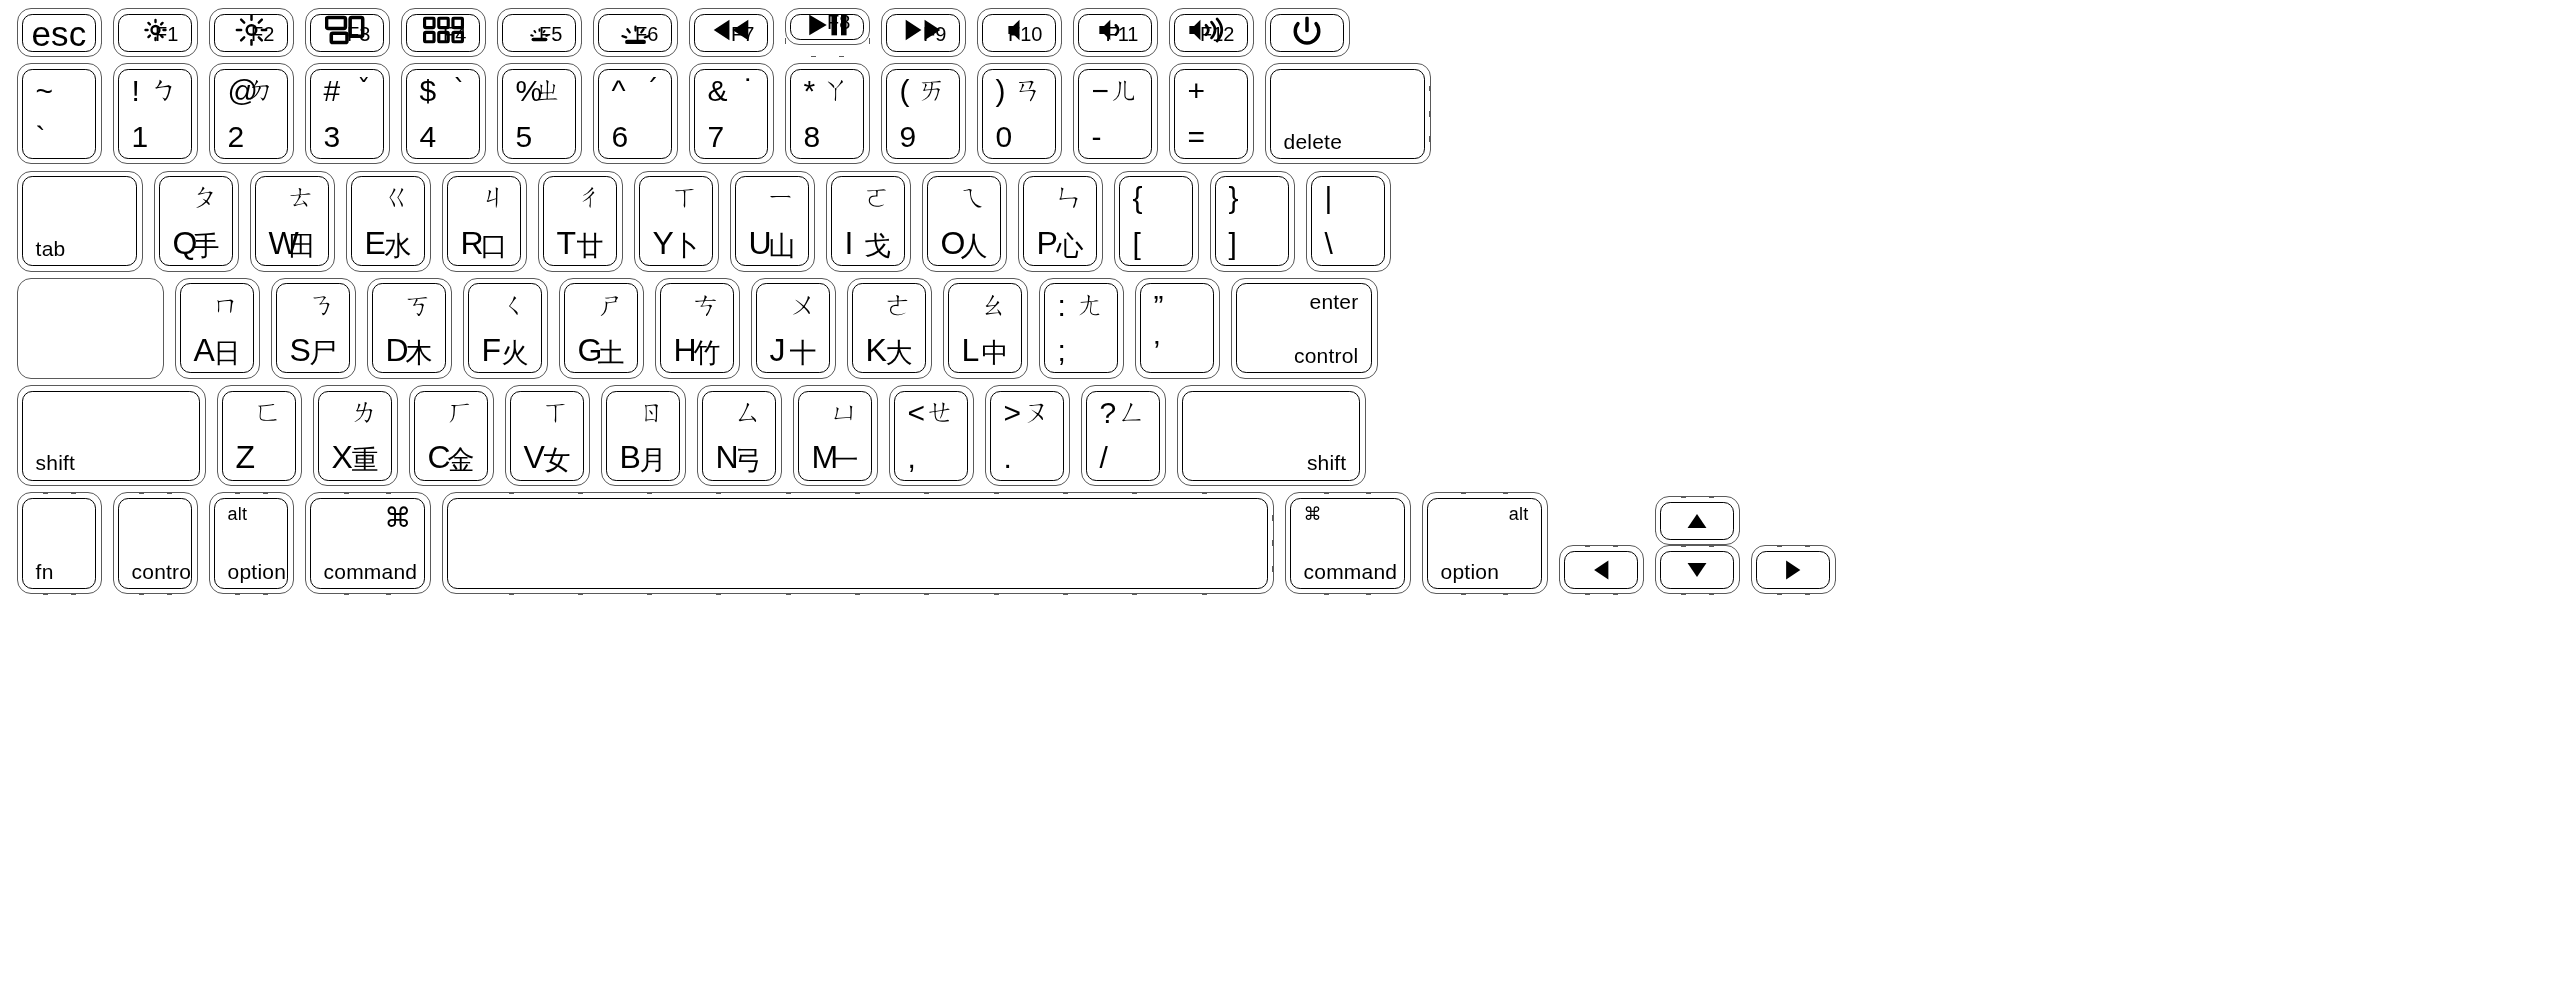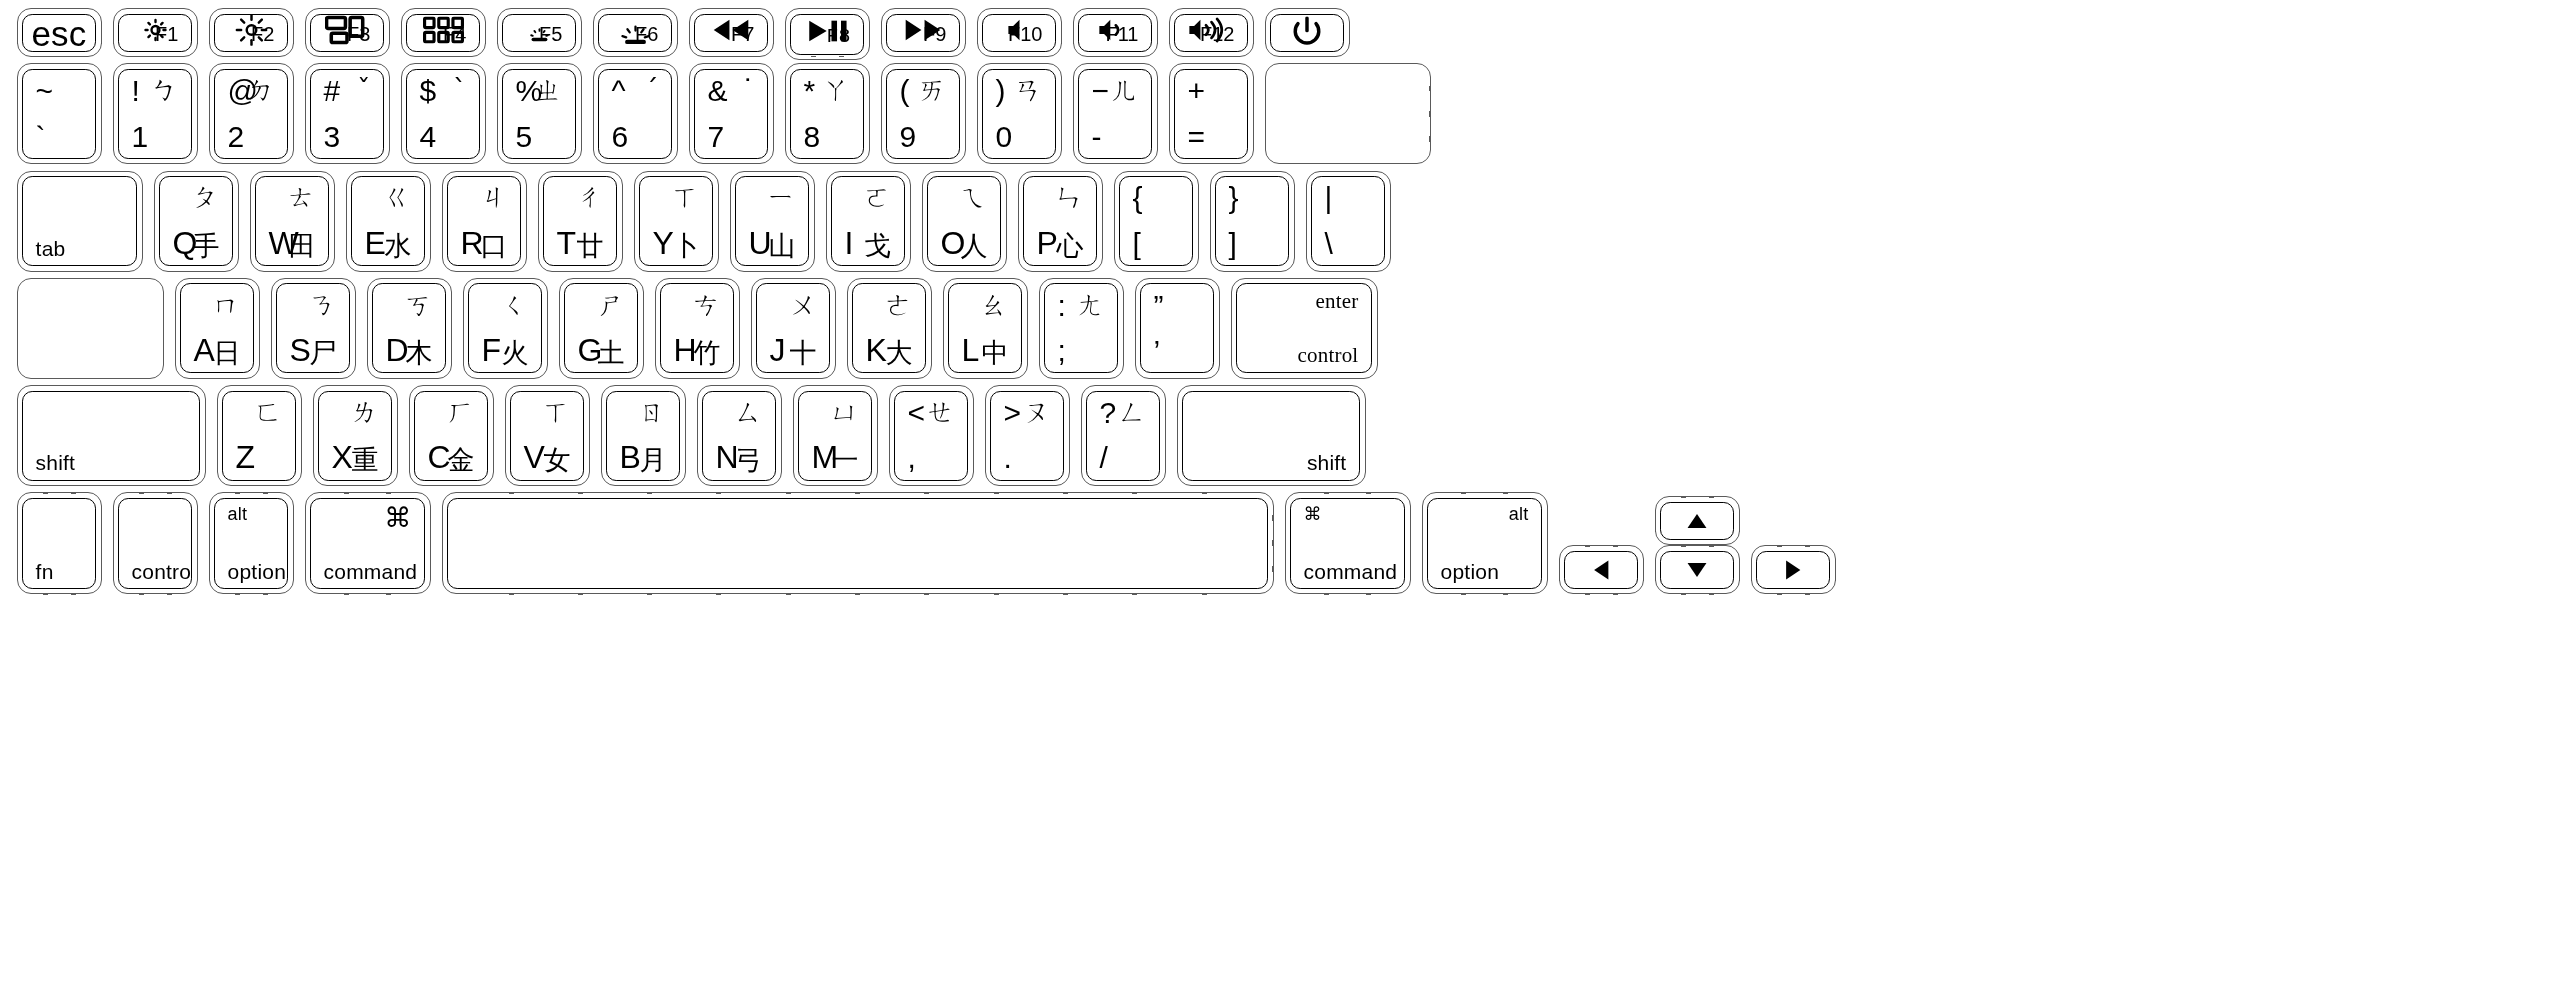--- a/index.html
+++ b/index.html
@@ -283,21 +283,21 @@
         <div class="cap">
           <span class="ico" style="top: 42%;">
             <svg width="44" height="27" viewBox="0 0 56 34">
       <path d="M26 4 L26 30 L6 17 Z" fill="#000"></path>
               <path d="M50 4 L50 30 L30 17 Z" fill="#000"></path>
             </svg>
           </span>
           <span class="br fnum">F7</span>
         </div>
       </div>
-      <div class="key fkey" style="width: 85px; height: 52px; font-family: Liberation Mono, monospace;">
+      <div class="key fkey" style="width: 85px; height: 37px;">
         <span class="tick h" style="left: 26px; top: 0px;"></span>
         <span class="tick h" style="left: 26px; top: 48px;"></span>
         <span class="tick h" style="left: 54px; top: 0px;"></span>
         <span class="tick h" style="left: 54px; top: 48px;"></span>
         <span class="tick v" style="top: 13.5px; left: 0px;"></span>
         <span class="tick v" style="top: 13.5px; left: 84px;"></span>
         <span class="tick v" style="top: 30px; left: 0px;"></span>
         <span class="tick v" style="top: 30px; left: 84px;"></span>
         <div class="cap">
           <span class="ico" style="top: 42%;">
@@ -658,20 +658,23 @@
         <span class="tick h" style="left: 80px; top: 0px;"></span>
         <span class="tick h" style="left: 80px; top: 100px;"></span>
         <span class="tick h" style="left: 121px; top: 0px;"></span>
         <span class="tick h" style="left: 121px; top: 100px;"></span>
         <span class="tick v" style="top: 22.5px; left: 0px;"></span>
         <span class="tick v" style="top: 22.5px; left: 164px;"></span>
         <span class="tick v" style="top: 48px; left: 0px;"></span>
         <span class="tick v" style="top: 48px; left: 164px;"></span>
         <span class="tick v" style="top: 73px; left: 0px;"></span>
         <span class="tick v" style="top: 73px; left: 164px;"></span>
+        <div class="cap">
+          <span class="bl word">delete</span>
+        </div>
       </div>
     </div>
     <div class="kb-row" style="height: 101px;">
       <div class="key" style="width: 126px; height: 101px;">
         <span class="tick h" style="left: 39px; top: 0px;"></span>
         <span class="tick h" style="left: 39px; top: 100px;"></span>
         <span class="tick h" style="left: 81px; top: 0px;"></span>
         <span class="tick h" style="left: 81px; top: 100px;"></span>
         <span class="tick v" style="top: 22.5px; left: 0px;"></span>
         <span class="tick v" style="top: 22.5px; left: 125px;"></span>
@@ -1106,21 +1109,21 @@
         <span class="tick v" style="top: 48px; left: 84px;"></span>
         <span class="tick v" style="top: 73px; left: 0px;"></span>
         <span class="tick v" style="top: 73px; left: 84px;"></span>
         <div class="cap">
           <span class="stackL">
             <span class="sym">”</span>
             <span class="sym">’</span>
           </span>
         </div>
       </div>
-      <div class="key" style="width: 147px; height: 101px; font-family: Liberation Serif, serif;">
+      <div class="key" style="width: 147px; height: 101px;">
         <span class="tick h" style="left: 34px; top: 0px;"></span>
         <span class="tick h" style="left: 34px; top: 100px;"></span>
         <span class="tick h" style="left: 71px; top: 0px;"></span>
         <span class="tick h" style="left: 71px; top: 100px;"></span>
         <span class="tick h" style="left: 107px; top: 0px;"></span>
         <span class="tick h" style="left: 107px; top: 100px;"></span>
         <span class="tick v" style="top: 22.5px; left: 0px;"></span>
         <span class="tick v" style="top: 22.5px; left: 146px;"></span>
         <span class="tick v" style="top: 48px; left: 0px;"></span>
         <span class="tick v" style="top: 48px; left: 146px;"></span>

